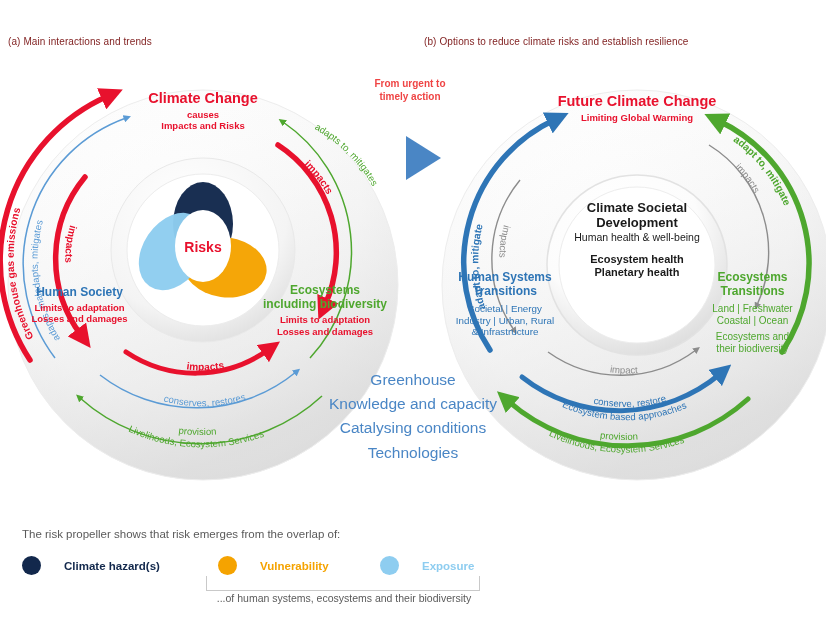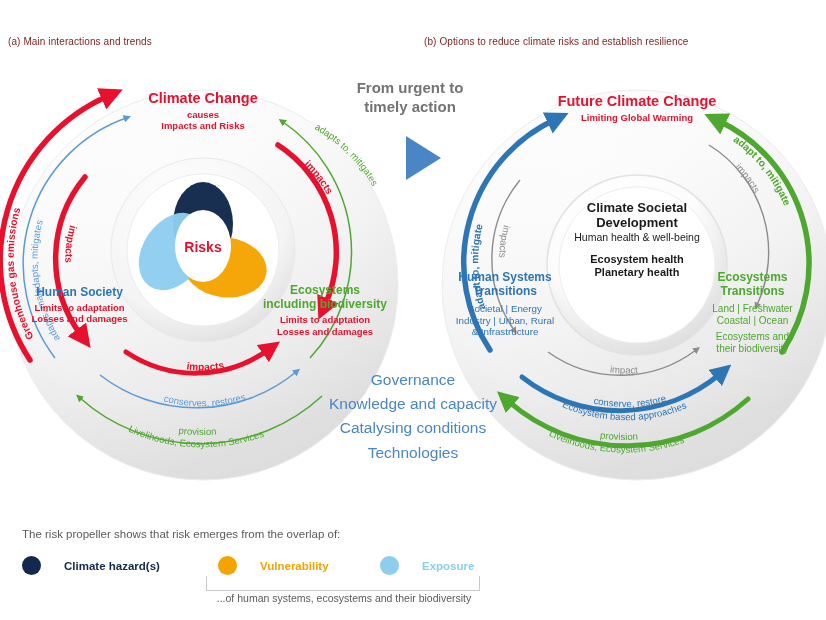--- a/index.html
+++ b/index.html
@@ -83,23 +83,23 @@
     color: #1a1a1a;
     font-size: 11px;
     font-weight: bold;
   }
 
   #transition-text {
     position: absolute;
     left: 340px; top: 78px;
     width: 140px;
     text-align: center;
-    color: #737373;
-    font-weight: bold;
-    font-size: 15px;
+    color: #ef4444;
+    font-weight: bold;
+    font-size: 10px;
     line-height: 1.28;
   }
 
   #enablers {
     position: absolute;
     left: 318px; top: 368px;
     width: 190px;
     text-align: center;
     color: #4a86c5;
     font-size: 15.5px;
@@ -406,21 +406,21 @@
 
 <div class="lbl" style="left:552px; top:200px; width:170px;">
   <div class="crd-main">Climate Societal</div>
   <div class="crd-main">Development</div>
   <div class="crd-sub">Human health &amp; well-being</div>
   <div class="crd-sub2" style="margin-top:10px;">Ecosystem health</div>
   <div class="crd-sub2">Planetary health</div>
 </div>
 
 <div id="enablers">
-  <div>Governance</div>
+  <div>Greenhouse</div>
   <div>Knowledge and capacity</div>
   <div>Catalysing conditions</div>
   <div>Technologies</div>
 </div>
 
 <div id="legend">
   <div id="legend-caption">The risk propeller shows that risk emerges from the overlap of:</div>
   <div class="legend-row">
     <div class="legend-item" id="legend-hazard">
       <span class="swatch" style="background:#12284c;"></span><span class="txt">Climate hazard(s)</span>

